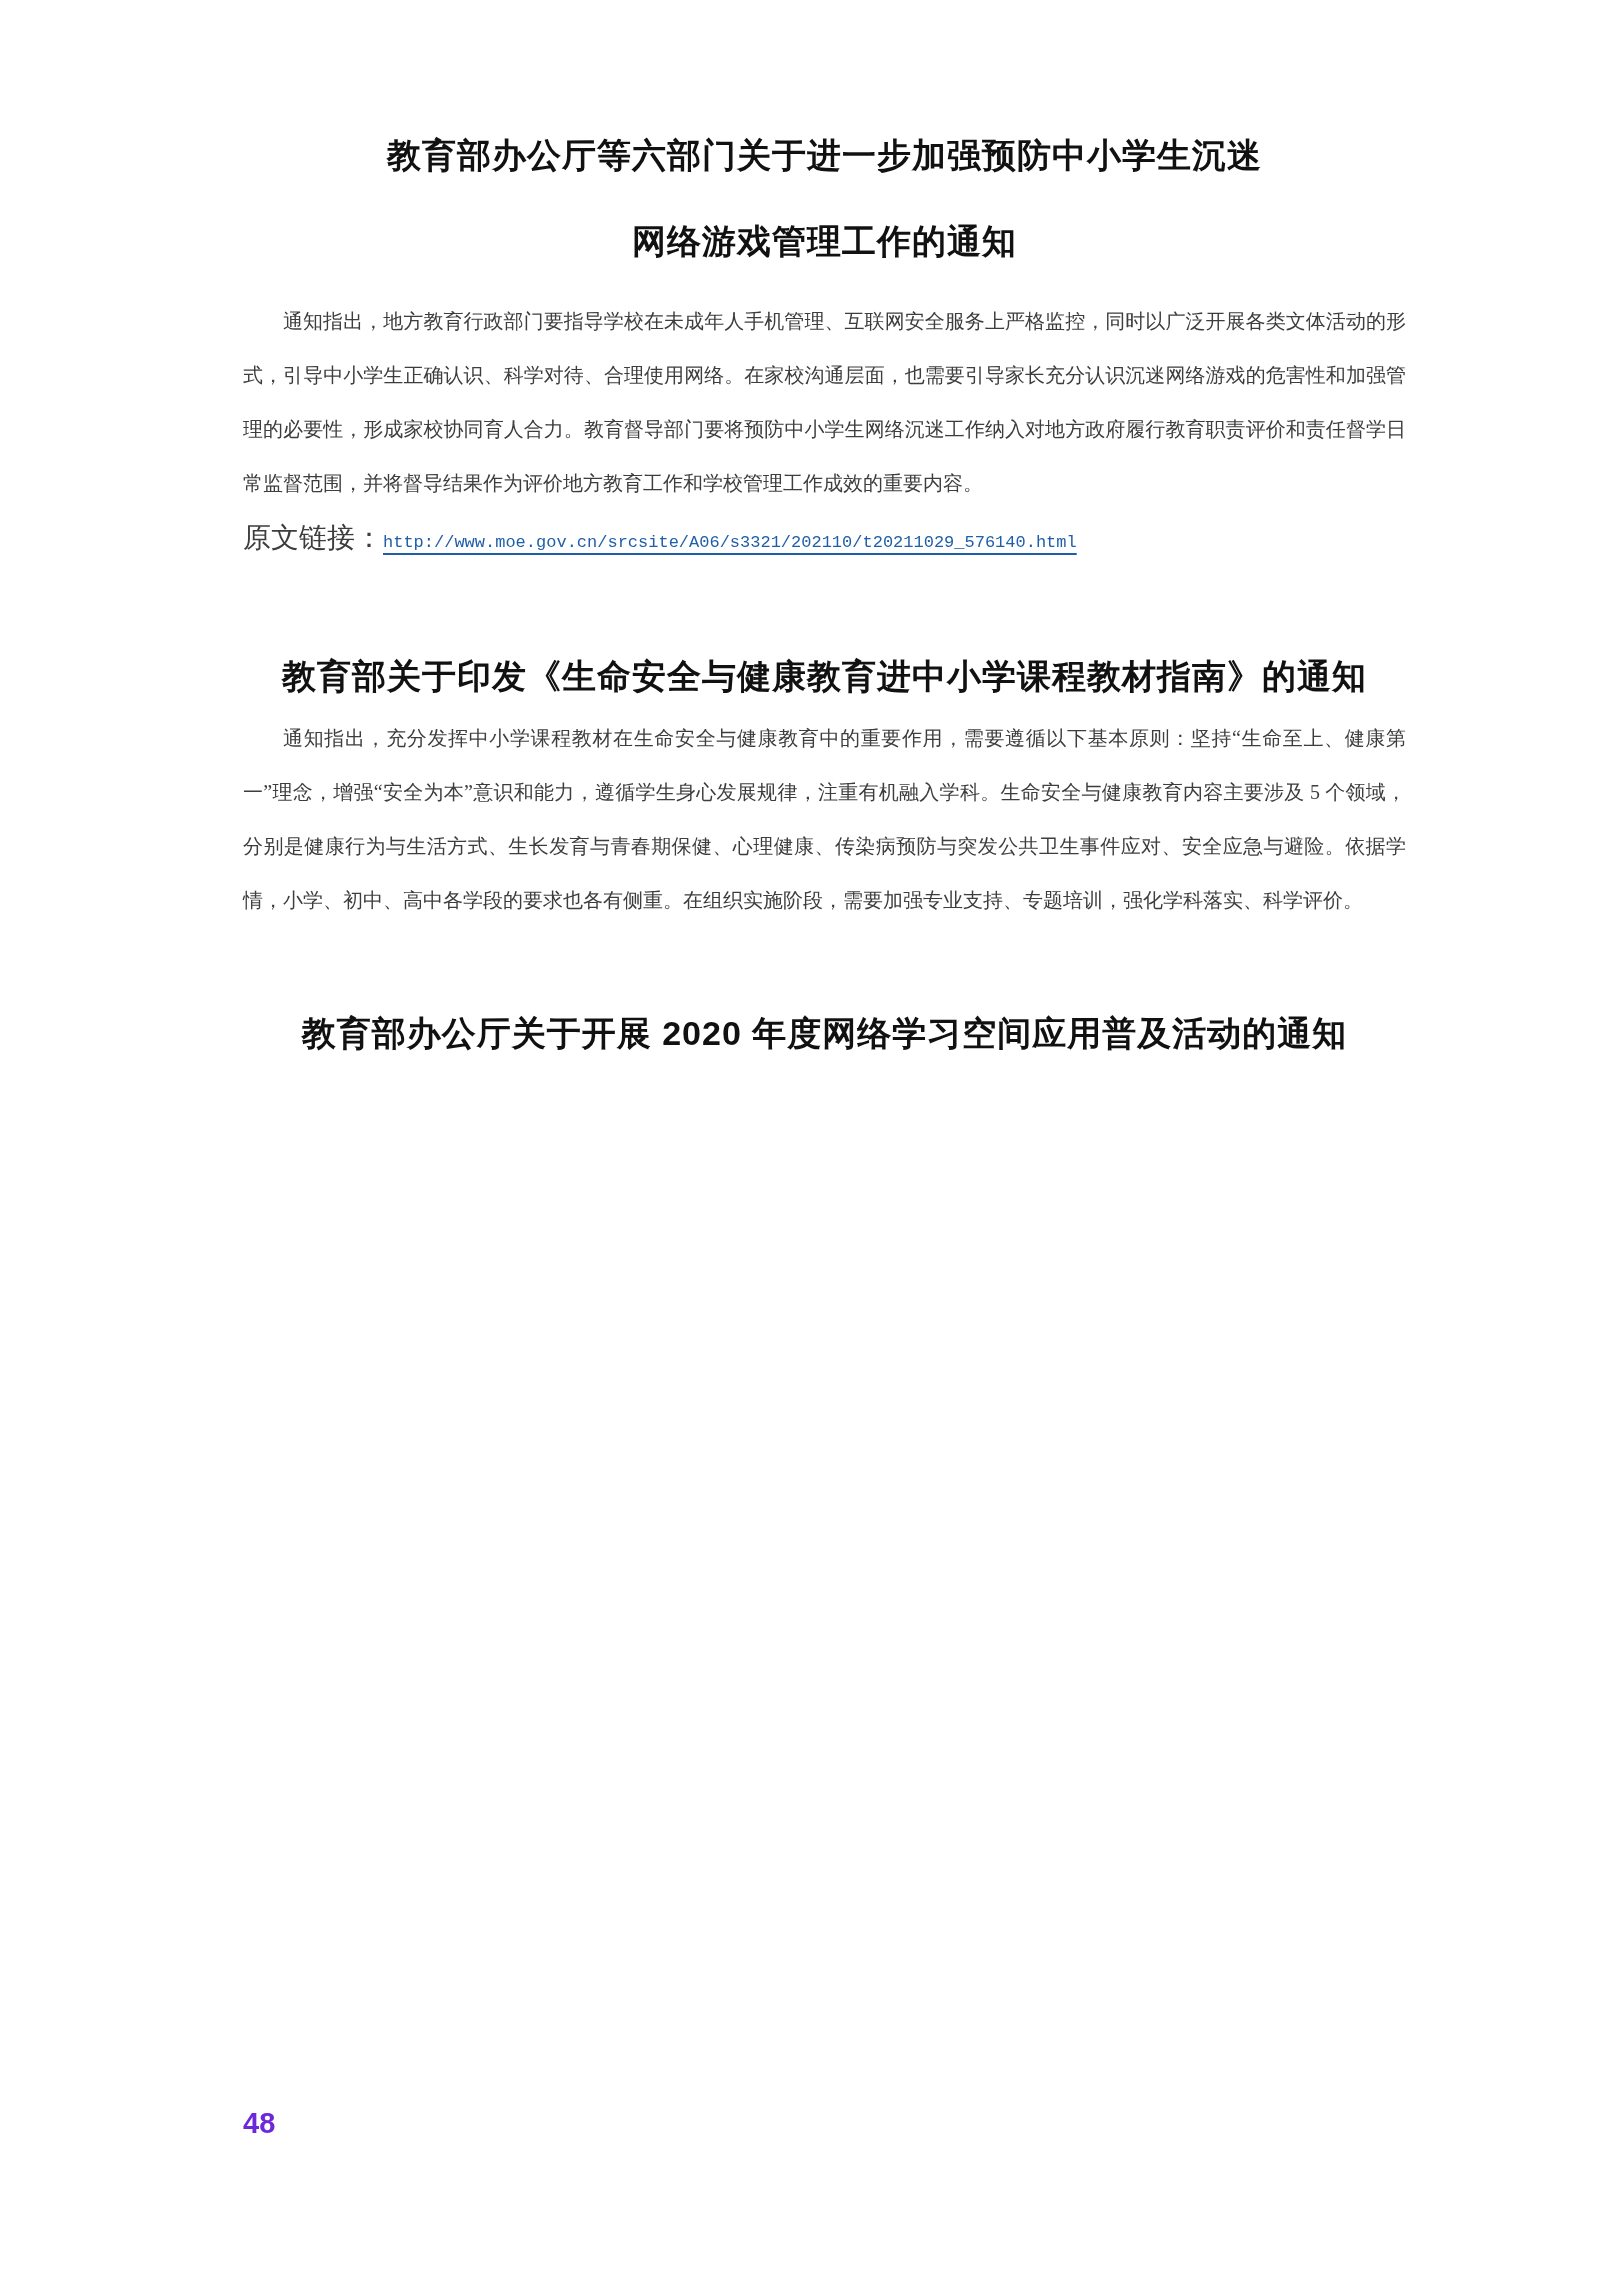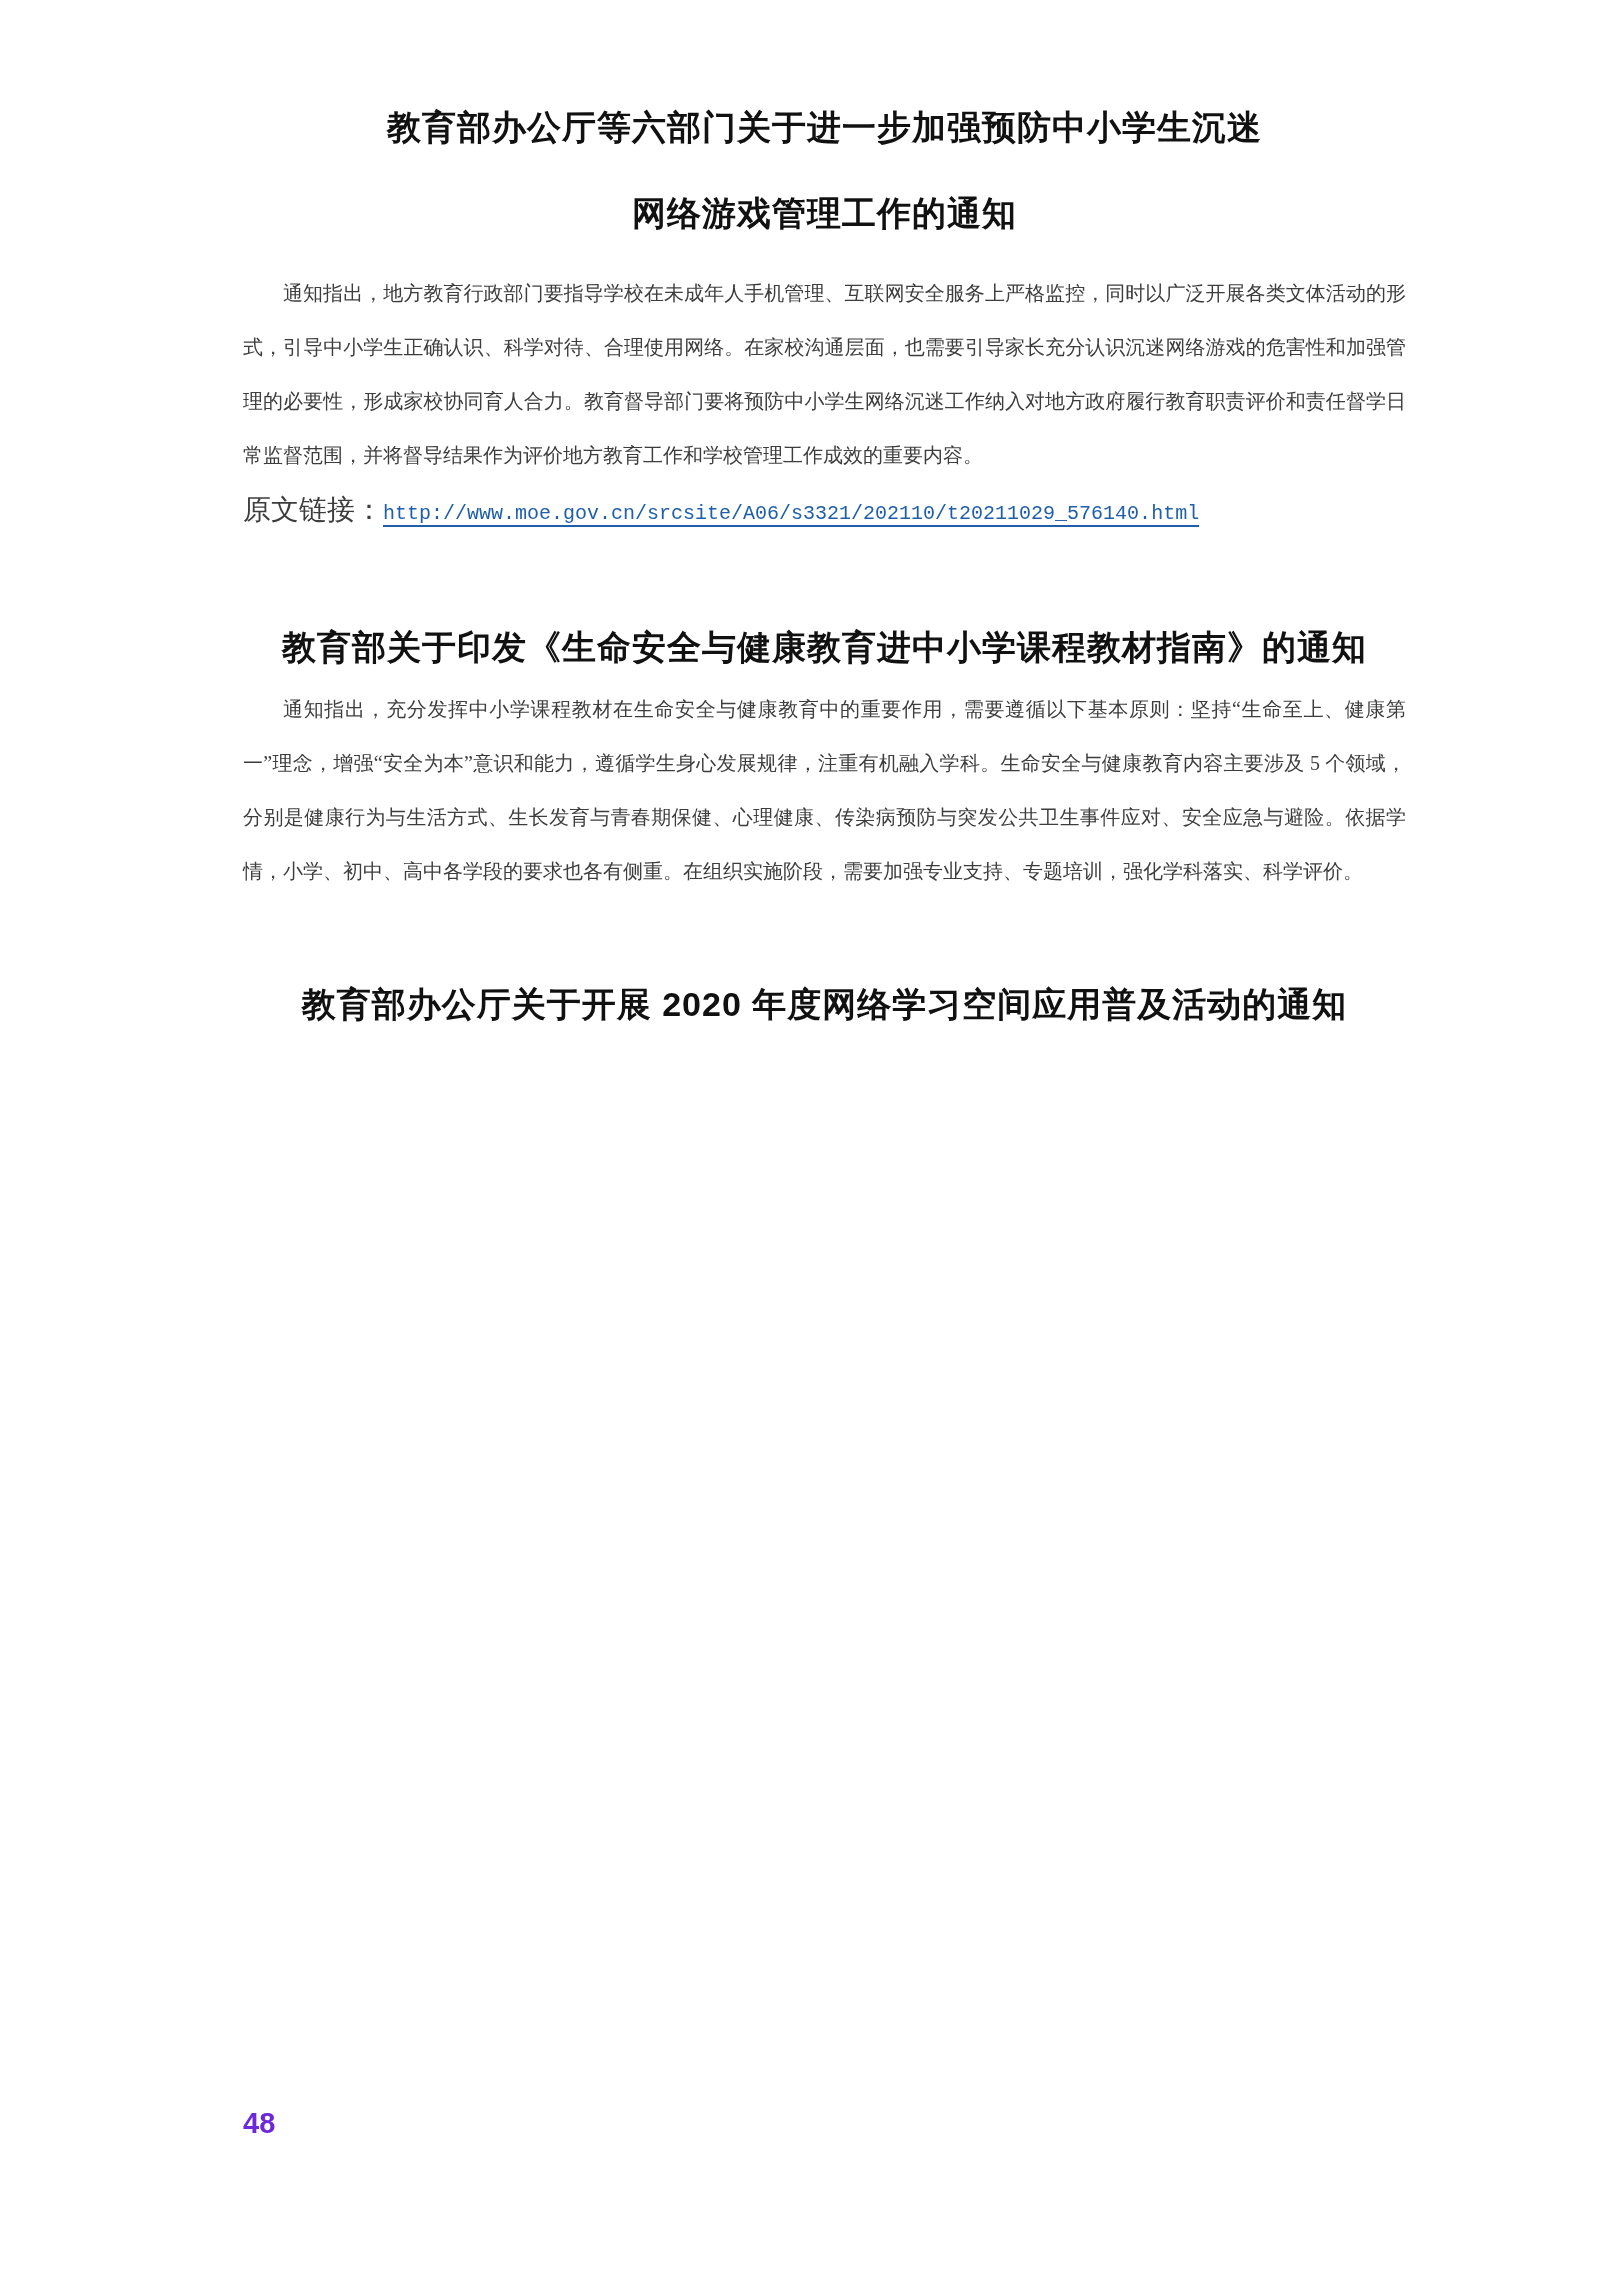--- a/index.html
+++ b/index.html
@@ -12,21 +12,21 @@
     height: 2293px;
     position: relative;
     font-family: "Liberation Serif", "DejaVu Serif", serif;
     overflow: hidden;
   }
   .content {
     position: absolute;
     left: 243px;
     top: 0;
     width: 1163px;
-    padding-top: 84px;
+    padding-top: 112px;
   }
   .notice-title {
     margin: 0;
     font-family: "Liberation Sans", "DejaVu Sans", sans-serif;
     font-weight: 700;
     font-size: 34px;
     color: #111111;
     text-align: center;
     letter-spacing: 1px;
   }
@@ -55,21 +55,21 @@
   .link-line {
     margin: 0;
     font-size: 28px;
     line-height: 55px;
     color: #3d3d3d;
     white-space: nowrap;
   }
   .url {
     color: #1f5fa9;
     font-family: "Liberation Mono", "DejaVu Sans Mono", monospace;
-    font-size: 20px;
+    font-size: 17px;
     letter-spacing: 0px;
     text-decoration: underline;
     text-decoration-thickness: 2px;
     text-underline-offset: 5.9px;
     cursor: pointer;
   }
   .page-number {
     position: absolute;
     left: 243px;
     top: 2107px;

